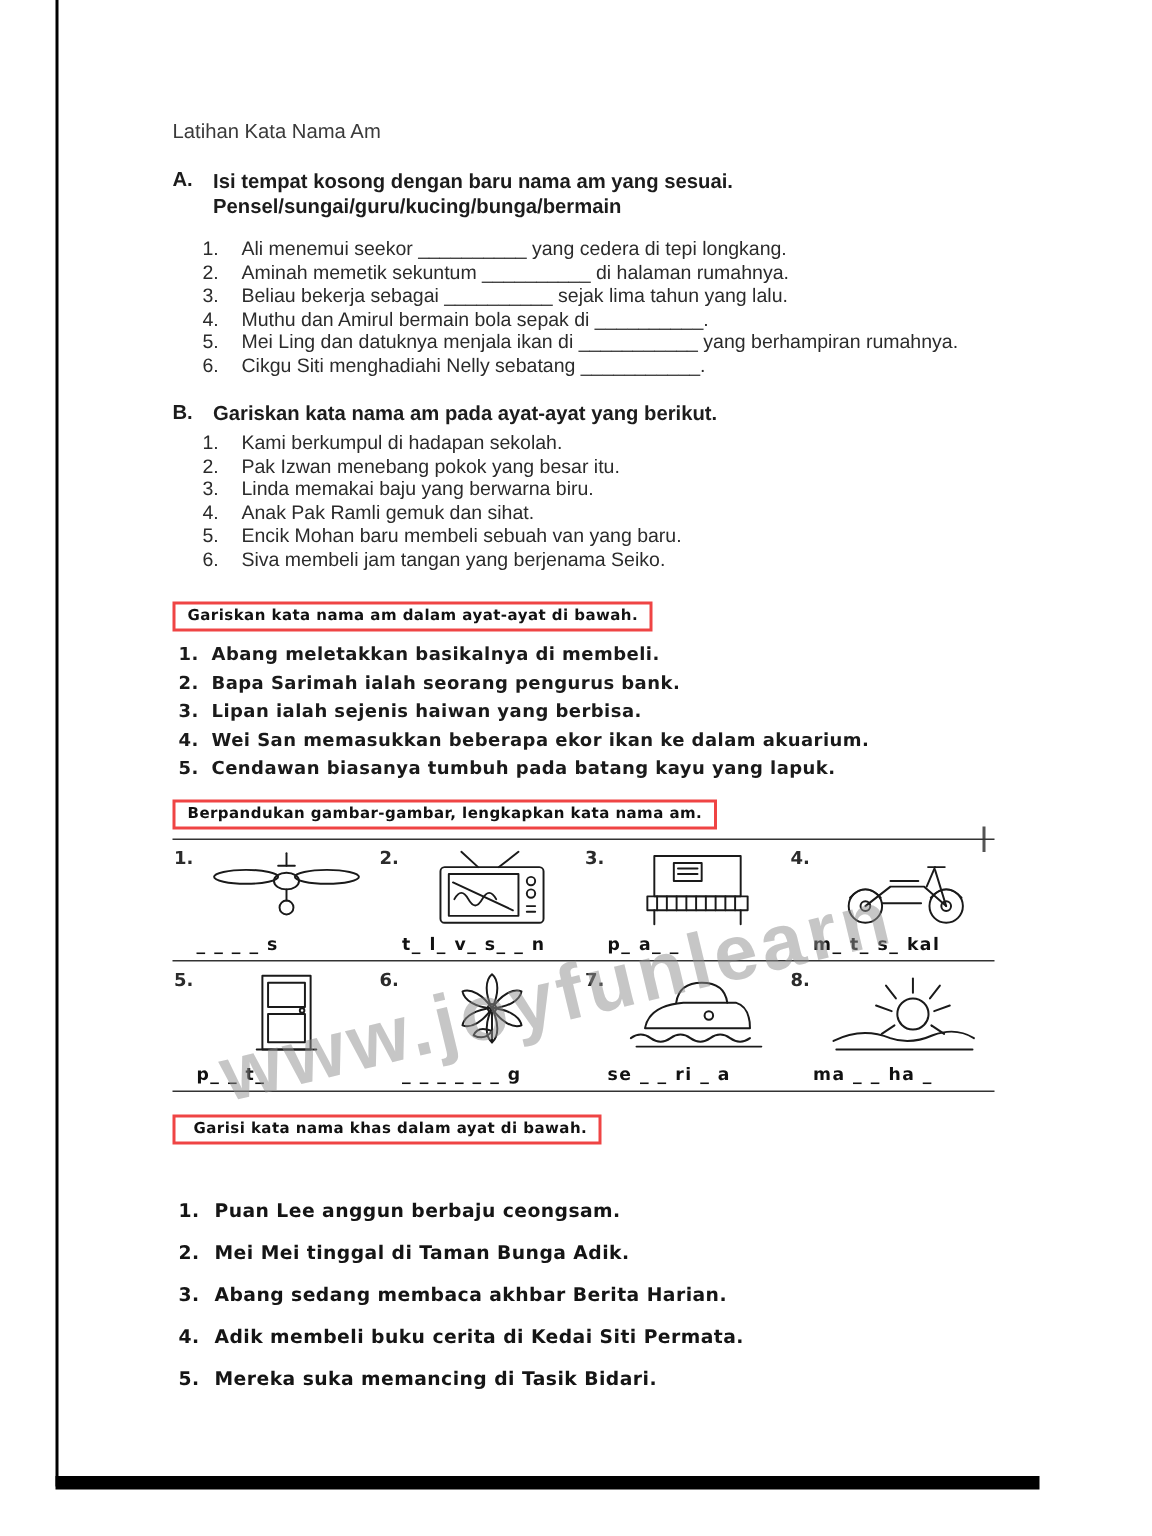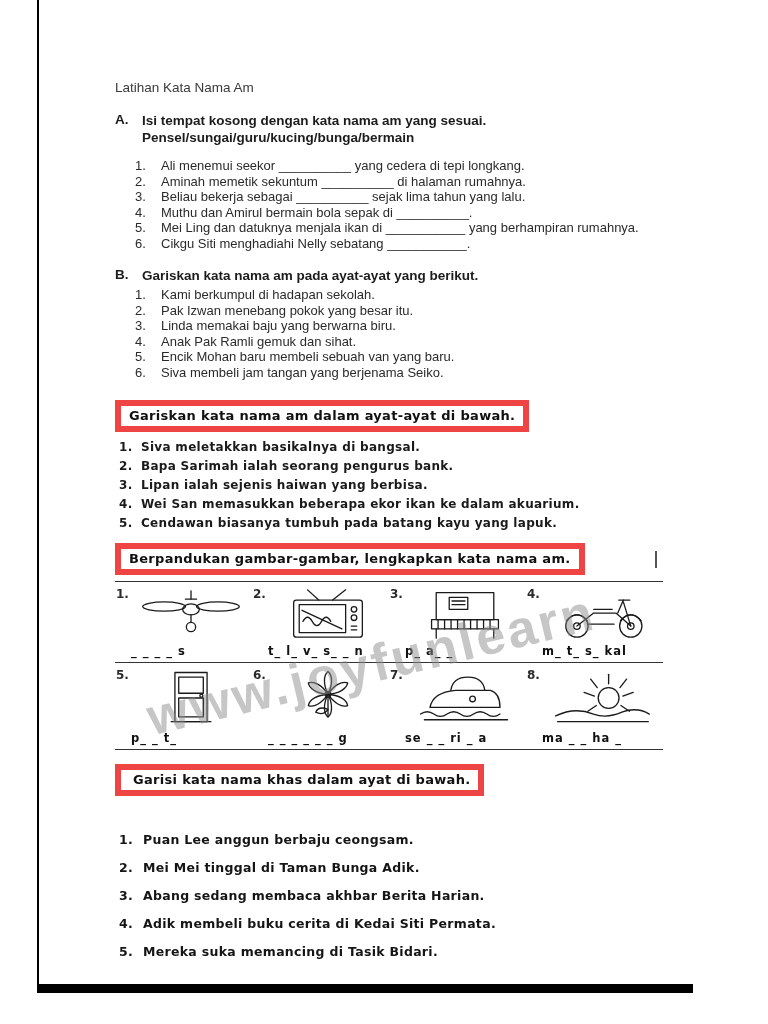--- a/index.html
+++ b/index.html
@@ -35,22 +35,22 @@
   .sec-letter { width:18px; flex-shrink:0; }
   .sec-head-lines div { line-height:17px; }
 
   .list { margin-left:20px; margin-bottom:16px; }
   .li { display:flex; font-size:13px; line-height:15.5px; }
   .num { width:26px; flex-shrink:0; }
   .txt { flex:1; }
   .list-b { margin-bottom:20px; }
 
   .boxed {
-    display:inline-block; border:6px solid #ef4444;
-    padding:2px 8px 3px; font-weight:bold; font-size:13px;
+    display:inline-block; border:2px solid #ef4444;
+    padding:2px 8px 3px; font-weight:bold; font-size:10px;
     letter-spacing:.3px; color:#111; margin-bottom:8px;
     font-family:"DejaVu Sans", sans-serif;
   }
   .boxed.mb { margin-bottom:6px; }
   .boxed.mb2 { margin-bottom:36px;padding-left:12px; }
 
   .list-hand { margin-left:4px; margin-bottom:10px; }
   .list-hand .li { font-family:"DejaVu Sans", sans-serif; font-weight:bold; font-size:12px; line-height:19px; color:#1a1a1a; letter-spacing:.3px; }
   .list-hand .num { width:22px; }
 
@@ -82,21 +82,21 @@
   <div class="edge-tick"></div>
 
   <div class="content">
 
     <p class="doc-title">Latihan Kata Nama Am</p>
 
     
     <div class="sec-head">
       <span class="sec-letter">A.</span>
       <div class="sec-head-lines">
-        <div>Isi tempat kosong dengan kata nama am yang sesuai.</div>
+        <div>Isi tempat kosong dengan baru nama am yang sesuai.</div>
         <div>Pensel/sungai/guru/kucing/bunga/bermain</div>
       </div>
     </div>
 
     <div class="list list-a">
       <div class="li">
           <span class="num">1.</span>
           <span class="txt">Ali menemui seekor __________ yang cedera di tepi longkang.</span>
         </div>
       <div class="li">
@@ -155,21 +155,21 @@
           <span class="txt">Siva membeli jam tangan yang berjenama Seiko.</span>
         </div>
     </div>
 
     
     <div class="boxed mb">Gariskan kata nama am dalam ayat-ayat di bawah.</div>
 
     <div class="list-hand">
       <div class="li">
           <span class="num">1.</span>
-          <span class="txt">Siva meletakkan basikalnya di bangsal.</span>
+          <span class="txt">Abang meletakkan basikalnya di membeli.</span>
         </div>
       <div class="li">
           <span class="num">2.</span>
           <span class="txt">Bapa Sarimah ialah seorang pengurus bank.</span>
         </div>
       <div class="li">
           <span class="num">3.</span>
           <span class="txt">Lipan ialah sejenis haiwan yang berbisa.</span>
         </div>
       <div class="li">

